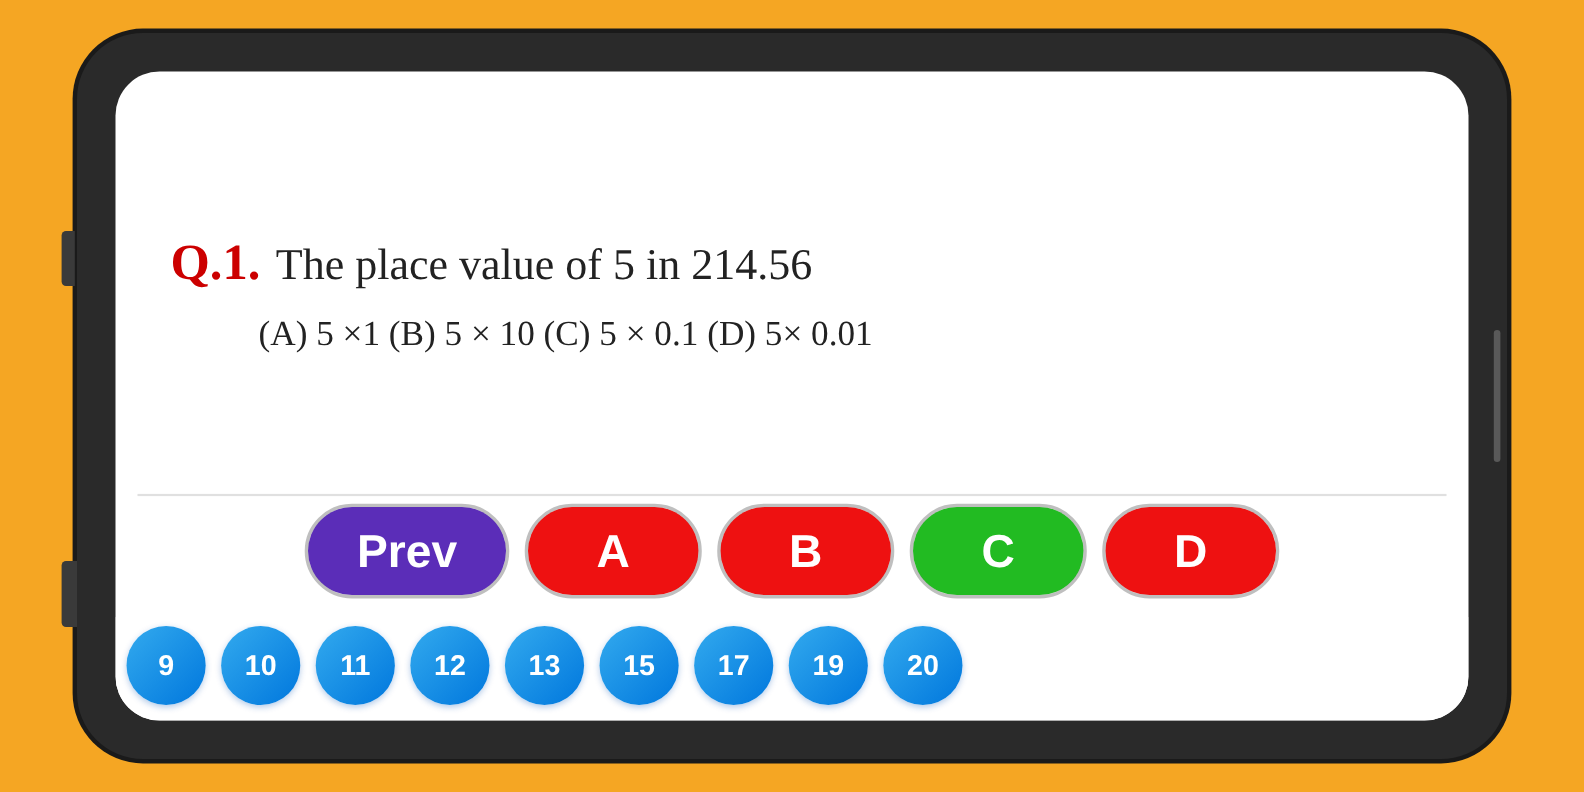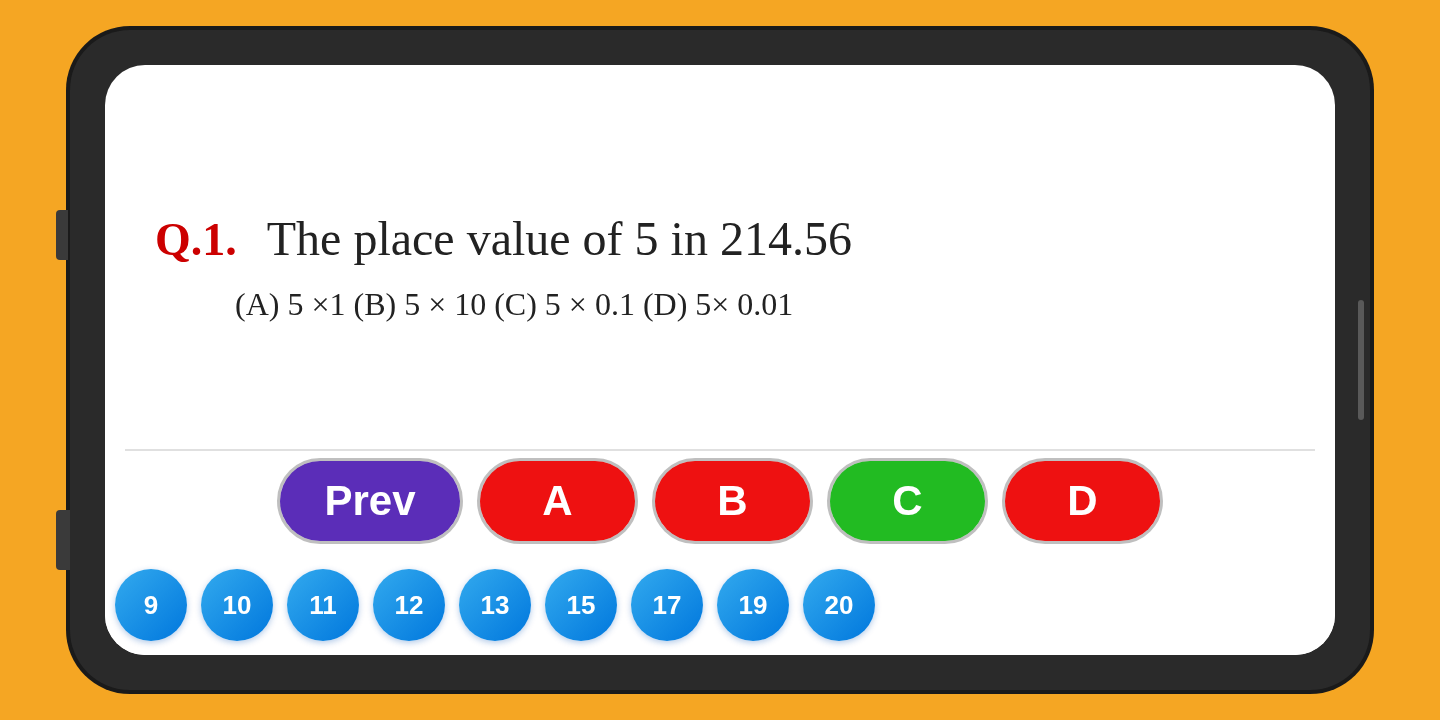--- a/index.html
+++ b/index.html
@@ -77,31 +77,31 @@
       flex-direction: column;
       justify-content: center;
     }
 
     .question-line1 {
       font-size: 46px;
       color: #222;
       margin-bottom: 16px;
       display: flex;
       align-items: baseline;
-      gap: 30px;
+      gap: 14px;
     }
 
     .q-number {
       color: #cc0000;
       font-weight: bold;
       font-size: 46px;
     }
 
     .q-text {
-      font-size: 48px;
+      font-size: 40px;
       color: #222;
     }
 
     .options-line {
       font-size: 32px;
       color: #222;
       padding-left: 80px;
       margin-top: 4px;
     }
 

